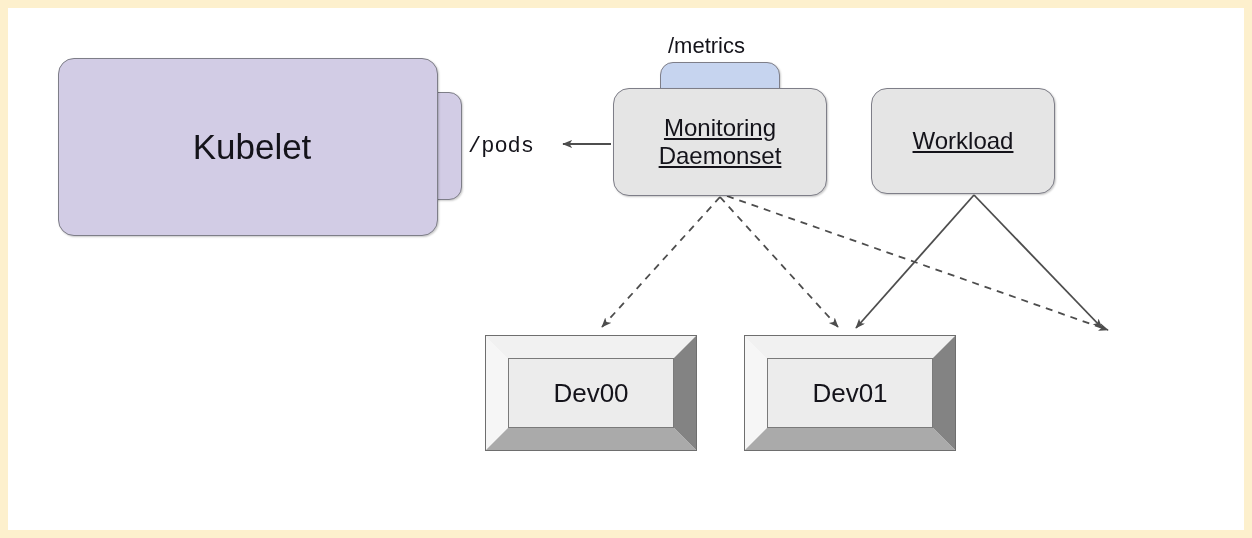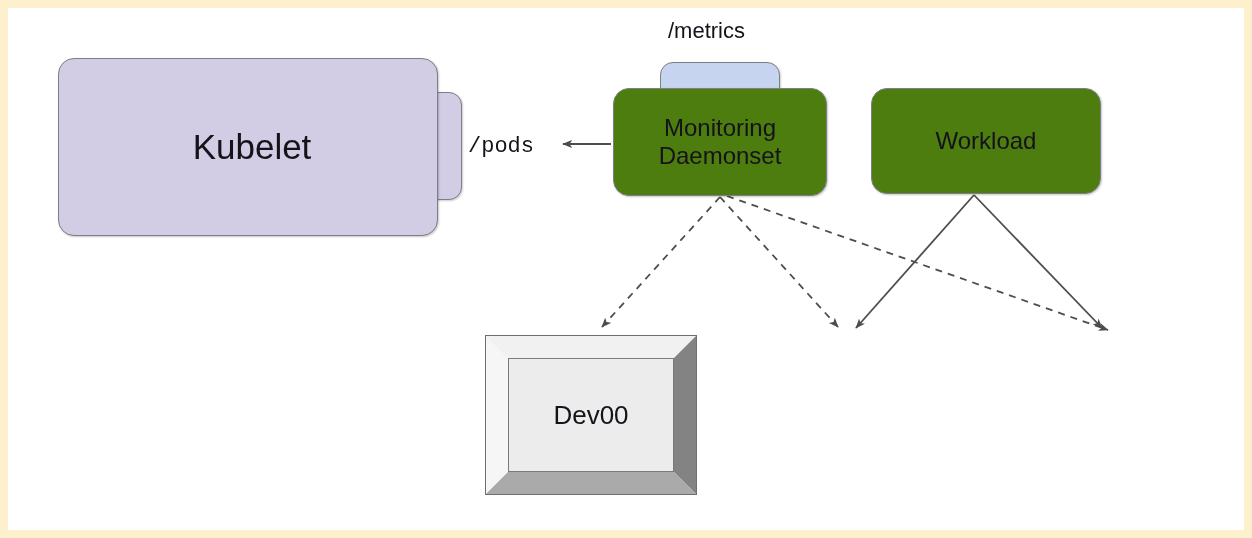--- a/index.html
+++ b/index.html
@@ -46,21 +46,21 @@
     border-radius: 16px;
     display: flex;
     align-items: center;
     justify-content: center;
     text-align: center;
     color: #14131a;
     line-height: 1.15;
     box-shadow: 1px 1px 2px rgba(0,0,0,0.22);
   }
   .node-purple { background: #d2cce5; padding-left: 8px; }
-  .node-blue   { background: #4d7c0f; }
+  .node-blue   { background: #e5e5e5; text-decoration: underline; }
 
   .tab {
     position: absolute;
     box-sizing: border-box;
     border: 1.4px solid #7e7e88;
     box-shadow: 1px 1px 2px rgba(0,0,0,0.20);
   }
   .tab-purple { background: #d2cce5; }
   .tab-blue   { background: #c6d4ef; }
 
@@ -95,42 +95,42 @@
     left: 613px;
     top: 88px;
     width: 214px;
     height: 108px;
     font-size: 24px;
     z-index: 2;
   }
   #workload-box {
     left: 871px;
     top: 88px;
-    width: 230px;
+    width: 184px;
     height: 106px;
     font-size: 24px;
     z-index: 2;
   }
 
   .edge-label {
     position: absolute;
     font-size: 22px;
     color: #14131a;
     white-space: nowrap;
     z-index: 3;
   }
   #label-pods    { left: 468px; top: 134px; font-family: Liberation Mono, monospace; }
-  #label-metrics { left: 668px; top: 18px; text-align: right; }
+  #label-metrics { left: 668px; top: 33px; text-align: right; }
 
   
   .device {
     position: absolute;
     box-sizing: border-box;
     width: 212px;
-    height: 160px;
+    height: 116px;
     top: 335px;
     border: 1.2px solid #6e6e6e;
     background: #eaeaea;
     z-index: 2;
   }
   .device .bevel {
     position: absolute;
     inset: 0;
     overflow: hidden;
   }
@@ -250,14 +250,24 @@
     <div class="bevel">
       <i class="bev-left"></i>
       <i class="bev-top"></i>
       <i class="bev-right"></i>
       <i class="bev-bottom"></i>
       <i class="inner-face"></i>
     </div>
     <div class="device-label">Dev00</div>
   </div>
 
+  <div class="device" id="dev1">
+    <div class="bevel">
+      <i class="bev-left"></i>
+      <i class="bev-top"></i>
+      <i class="bev-right"></i>
+      <i class="bev-bottom"></i>
+      <i class="inner-face"></i>
+    </div>
+    <div class="device-label">Dev01</div>
+  </div>
 
 </div>
 
 </body></html>

